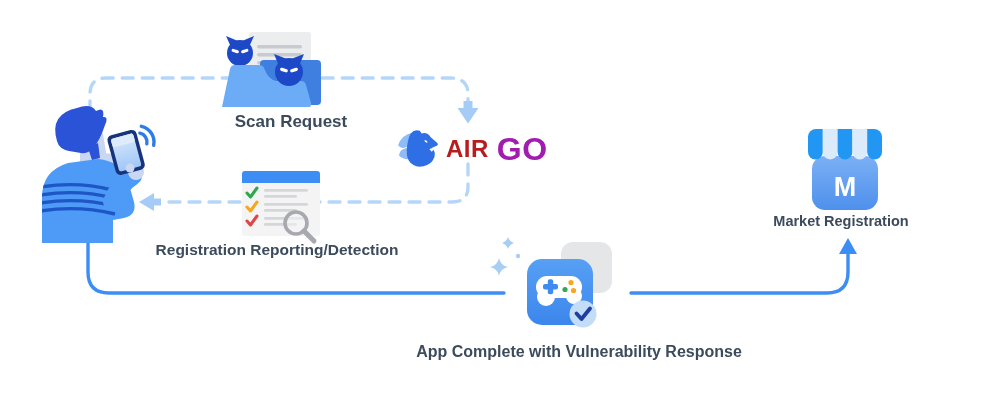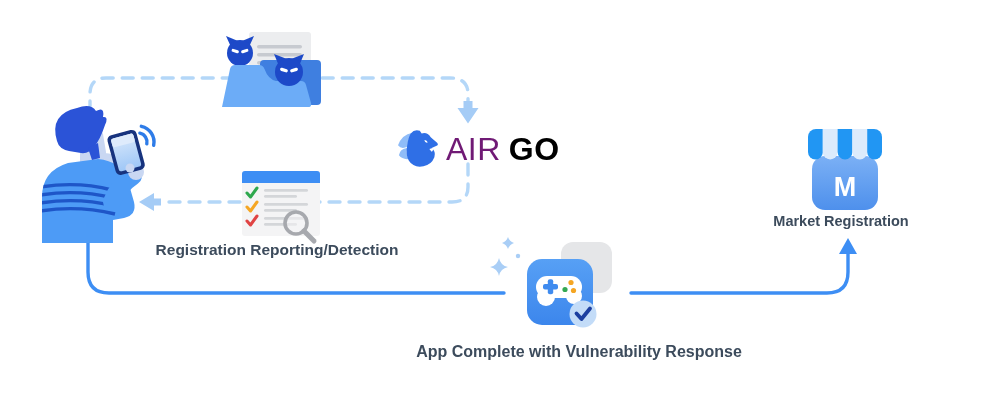--- a/index.html
+++ b/index.html
@@ -10,22 +10,22 @@
   svg.layer { position:absolute; left:0; top:0; width:1007px; height:412px; }
   .label {
     position:absolute; transform:translateX(-50%);
     color:#3C4B5C; font-weight:600; white-space:nowrap;
   }
   .label-scan   { left:291px; top:112px; font-size:17px;   }
   .label-vuln   { left:277px; top:241px; font-size:15.5px; }
   .label-app    { left:579px; top:343px; font-size:16px;   }
   .label-market { left:841px; top:213px; font-size:14.5px; }
   .brand { position:absolute; left:397px; top:128px; height:42px; display:flex; align-items:center; }
-  .brand .air { font-size:32px; font-weight:400; color:#701a75; letter-spacing:.5px; margin-left:7px; }
-  .brand .go  { font-size:32px; font-weight:600; color:#000000; letter-spacing:.5px; margin-left:8px; }
+  .brand .air { font-size:24px; font-weight:700; color:#b91c1c; letter-spacing:.5px; margin-left:7px; }
+  .brand .go  { font-size:32px; font-weight:600; color:#a21caf; letter-spacing:.5px; margin-left:8px; }
 </style>
 </head>
 <body>
 
 <div class="canvas">
 
   <svg class="layer" viewBox="0 0 1007 412">
     <defs>
       <linearGradient id="gBlue" x1="0" y1="0" x2="0" y2="1">
         <stop offset="0" stop-color="#57A0F5"></stop>
@@ -175,17 +175,18 @@
       <path fill="#8FBCF8" d="M 1 18 Q 5 6 17 4 Q 11 11 12 19 Q 5 23 1 18 Z"></path>
       <path fill="#8FBCF8" d="M 2 29 Q 3 22 11 21 Q 9 28 13 33 Q 6 34 2 29 Z"></path>
       <path fill="#2F6FE6" d="M 15 5 Q 19 0 25 2 L 27 5 Q 33 3 37 9 L 44 15 Q 46 17 43.5 18.5 L 38 21 Q 43 25 41 31 Q 38 39 29 41 Q 18 43 13 35 Q 9 28 11 19 Q 12 10 15 5 Z"></path>
       <path fill="#ffffff" d="M 30 12 q 3 0 3.5 3 q -3 0.5 -3.5 -3 Z"></path>
       <path fill="#ffffff" d="M 39 21 q 1.5 2.5 -1 4 l -2.5 -3 Z"></path>
     </svg>
     <span class="air">AIR</span>
     <span class="go">GO</span>
   </div>
 
+  <div class="label label-scan">Scan Request</div>
   <div class="label label-vuln">Registration Reporting/Detection</div>
   <div class="label label-app">App Complete with Vulnerability Response</div>
   <div class="label label-market">Market Registration</div>
 
 </div>
 
 </body></html>

